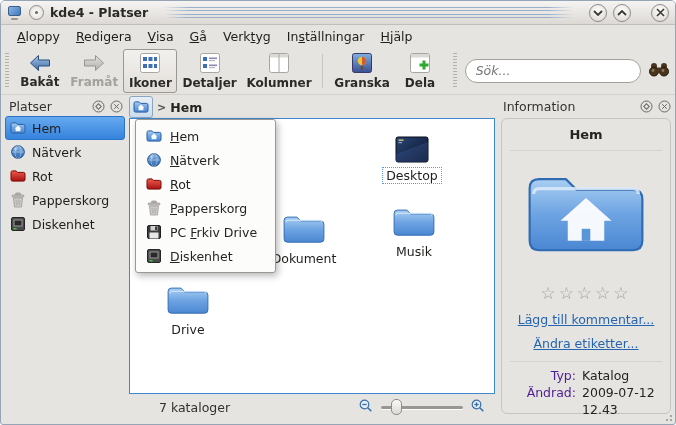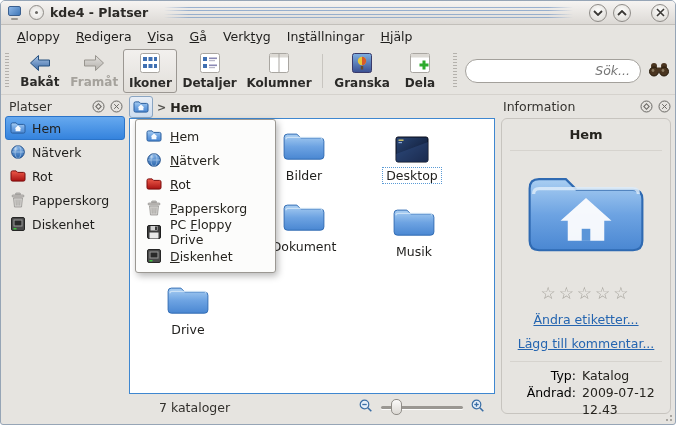--- a/index.html
+++ b/index.html
@@ -25,21 +25,21 @@
   .u { text-decoration:underline; }
 
   
   .toolbar { position:absolute; top:46px; left:0; right:0; height:48px; display:flex; align-items:center; border-bottom:1px solid #d5d2cd; }
   .tb-handle { width:4px; height:36px; margin:0 6px 0 4px; background:repeating-linear-gradient(to bottom,#b4b1ac 0 1px,transparent 1px 3px); }
   .tb-btn { display:flex; flex-direction:column; align-items:center; justify-content:center; gap:2px; min-width:50px; height:44px; padding:2px 6px; border:1px solid transparent; border-radius:3px; font-size:12px; color:#2b2a28;font-weight:bold; }
   .tb-btn.disabled { color:#a5a29c; }
   .tb-btn.selected { border-color:#9b9792; background:linear-gradient(#f2f0ee,#e2dfda); }
   .tb-sep { width:1px; height:34px; background:#c8c5c0; margin:0 6px; }
   .tb-dotsep { width:4px; height:36px; margin:0 8px; background:repeating-linear-gradient(to bottom,#b4b1ac 0 1px,transparent 1px 3px); }
-  .search-box { width:188px; height:24px; border:1px solid #a3a09b; border-radius:12px; background:#fff; padding:0 10px; font-style:italic; color:#9b988f; font-size:12.5px; font-family:"DejaVu Sans","Liberation Sans",sans-serif; outline:none;text-align:right; }
+  .search-box { width:188px; height:24px; border:1px solid #a3a09b; border-radius:12px; background:#fff; padding:0 10px; font-style:italic; color:#9b988f; font-size:12.5px; font-family:"DejaVu Sans","Liberation Sans",sans-serif; outline:none; }
   .binoculars { margin:0 6px 0 8px; }
 
   
   .places-panel { position:absolute; left:4px; top:95px; width:120px; bottom:8px; }
   .panel-header { height:20px; display:flex; align-items:center; padding:0 2px 0 4px; color:#35332f; }
   .panel-header .ph-title { flex:1; font-size:12.5px; }
   .ph-btn { width:14px; height:14px; margin-left:4px; display:flex; align-items:center; justify-content:center; }
   .place-item { height:24px; display:flex; align-items:center; gap:6px; padding:0 4px; border:1px solid transparent; border-radius:3px; }
   .place-item.selected { background:linear-gradient(#66a9ef,#3583dd); border-color:#2b74c9; }
   .place-label { font-size:12.5px; }
@@ -65,21 +65,21 @@
 
   
   .info-panel { position:absolute; left:498px; top:95px; width:174px; bottom:8px; }
   .info-frame { position:absolute; left:2px; right:2px; top:22px; bottom:2px; border:1px solid #c7c4bf; border-radius:6px; padding-top:6px; }
   .info-name { text-align:center; font-weight:bold; font-size:13px; color:#26241f; margin:2px 0 8px; }
   .info-hr { height:1px; background:#d6d3ce; margin:0 8px; }
   .big-folder-wrap { display:flex; justify-content:center; margin:8px 0 2px; }
   .stars { text-align:center; font-size:17px; letter-spacing:3px; color:#a5a29b; margin-top:22px; }
   .info-link { display:block; text-align:center; color:#2565b0; text-decoration:underline; font-size:12.5px; margin-top:9px; }
   .meta { display:grid; grid-template-columns:64px 1fr; column-gap:6px; row-gap:2px; margin:6px 10px 0; font-size:12.5px; }
-  .meta .k { color:#000000; text-align:right; }
+  .meta .k { color:#4c1d95; text-align:right; }
   .meta .v { color:#26241f; }
 
   
   .loc-menu { position:absolute; left:134px; top:118px; width:141px; background:#fcfcfb; border:1px solid #9b9893; border-radius:3px; padding:4px 0; box-shadow:2px 3px 7px rgba(0,0,0,.28); z-index:50; }
   .loc-item { height:24px; display:flex; align-items:center; gap:8px; padding:0 10px; font-size:12.5px; color:#26241f; }
 
   .grip { position:absolute; right:2px; bottom:2px; width:8px; height:8px; background:
     radial-gradient(circle at 6px 6px,#a8a5a0 1px,transparent 1.3px),
     radial-gradient(circle at 6px 2px,#a8a5a0 1px,transparent 1.3px),
     radial-gradient(circle at 2px 6px,#a8a5a0 1px,transparent 1.3px); }
@@ -306,41 +306,32 @@
       <svg class="icon16" viewBox="0 0 16 16">
           <use href="#pFold16" fill="url(#gFold)" stroke="#2a5e9e"></use>
           <path d="M8 5.6 L11.3 8.5 H10.4 V11.2 H5.6 V8.5 H4.7 Z" fill="#fff" opacity=".95"></path>
         </svg>
     </span>
     <span class="crumb-sep">&gt;</span>
     <span class="crumb-current">Hem</span>
   </div>
 
   <div class="view">
-    <div class="tile" style="left:124px; top:6px;">
-      <span class="icon-slot">
-          <svg width="46" height="36" viewBox="0 0 48 38">
-            <use href="#pFold48" fill="url(#gFold)" stroke="#2f6ab2"></use>
-            <path d="M5 13 Q5 11 7 11 H41 Q43 11 43 13" fill="none" stroke="#d7e8f8" stroke-width="1.4" opacity=".8"></path>
-          </svg>
-        </span>
-      <span class="tile-label">Bilder</span>
-    </div>
     <div class="tile" style="left:232px; top:6px;">
       <span class="icon-slot">
           <svg width="34" height="27" viewBox="0 0 34 27">
             <rect x="1" y="1" width="32" height="25" rx="2" fill="url(#gDesk)" stroke="#060a18"></rect>
             <path d="M1 18 L33 6 V26 H1 Z" fill="#3a5a94" opacity=".35"></path>
             <rect x="3.5" y="3.5" width="5" height="1.4" fill="#d8c86a"></rect>
             <rect x="3.5" y="6" width="3.5" height="1.2" fill="#8aa8d8"></rect>
           </svg>
         </span>
       <span class="tile-label focused">Desktop</span>
     </div>
-    <div class="tile" style="left:124px; top:77px;justify-content:space-between;">
+    <div class="tile" style="left:124px; top:89px;justify-content:space-between;">
       <span class="icon-slot">
           <svg width="46" height="36" viewBox="0 0 48 38">
             <use href="#pFold48" fill="url(#gFold)" stroke="#2f6ab2"></use>
             <path d="M5 13 Q5 11 7 11 H41 Q43 11 43 13" fill="none" stroke="#d7e8f8" stroke-width="1.4" opacity=".8"></path>
           </svg>
         </span>
       <span class="tile-label">Dokument</span>
     </div>
     <div class="tile" style="left:234px; top:82px;">
       <span class="icon-slot">
@@ -401,22 +392,22 @@
       <div class="info-hr"></div>
       <div class="big-folder-wrap">
         <svg width="130" height="102" viewBox="0 0 48 38">
           <use href="#pFold48" fill="url(#gFold)" stroke="#2f6ab2" stroke-width=".8"></use>
           <path d="M4.5 13 Q4.5 11 6.5 11 H41.5 Q43.5 11 43.5 13" fill="none" stroke="#dcebf9" stroke-width="1.2" opacity=".85"></path>
           <path d="M24 14.5 L33.5 23 H30.8 V30.5 H17.2 V23 H14.5 Z" fill="#fdfdfe" opacity=".95"></path>
           <rect x="22.4" y="26" width="3.2" height="4.5" fill="#5a95d8"></rect>
         </svg>
       </div>
       <div class="stars">☆☆☆☆☆</div>
+      <a class="info-link">Lägg till kommentar...</a>
       <a class="info-link">Ändra etiketter...</a>
-      <a class="info-link">Lägg till kommentar...</a>
       <div class="info-hr" style="margin-top:10px;"></div>
       <div class="meta">
         <span class="k">Typ:</span>
         <span class="v">Katalog</span>
         <span class="k">Ändrad:</span>
         <span class="v">2009-07-12</span>
         <span class="k"></span>
         <span class="v">12.43</span>
       </div>
     </div>
@@ -454,21 +445,21 @@
         </svg>
       <span><span></span><span class="u">P</span><span>apperskorg</span></span>
     </div>
     <div class="loc-item">
       <svg class="icon16" viewBox="0 0 16 16">
           <rect x="1.5" y="1.5" width="13" height="13" rx="1.5" fill="#3c3c3c" stroke="#1e1e1e"></rect>
           <rect x="4.5" y="2" width="7" height="4.5" fill="#d2d2d2"></rect>
           <rect x="9" y="2.5" width="2" height="3.5" fill="#3c3c3c"></rect>
           <rect x="3.5" y="8.5" width="9" height="6" fill="#e8e8e8"></rect>
         </svg>
-      <span><span>PC </span><span class="u">F</span><span>loppy Drive</span></span>
+      <span><span>PC </span><span class="u">F</span><span>rkiv Drive</span></span>
     </div>
     <div class="loc-item">
       <svg class="icon16" viewBox="0 0 16 16">
           <rect x="1.5" y="1.5" width="13" height="13" rx="1.5" fill="#4a4a4a" stroke="#262626"></rect>
           <rect x="3.5" y="3.5" width="9" height="7" fill="#9a9a9a"></rect>
           <rect x="4.5" y="4.5" width="7" height="5" fill="#2a2a2a"></rect>
           <rect x="3.5" y="12" width="3" height="1.5" fill="#3ec43e"></rect>
         </svg>
       <span><span></span><span class="u">D</span><span>iskenhet</span></span>
     </div>

